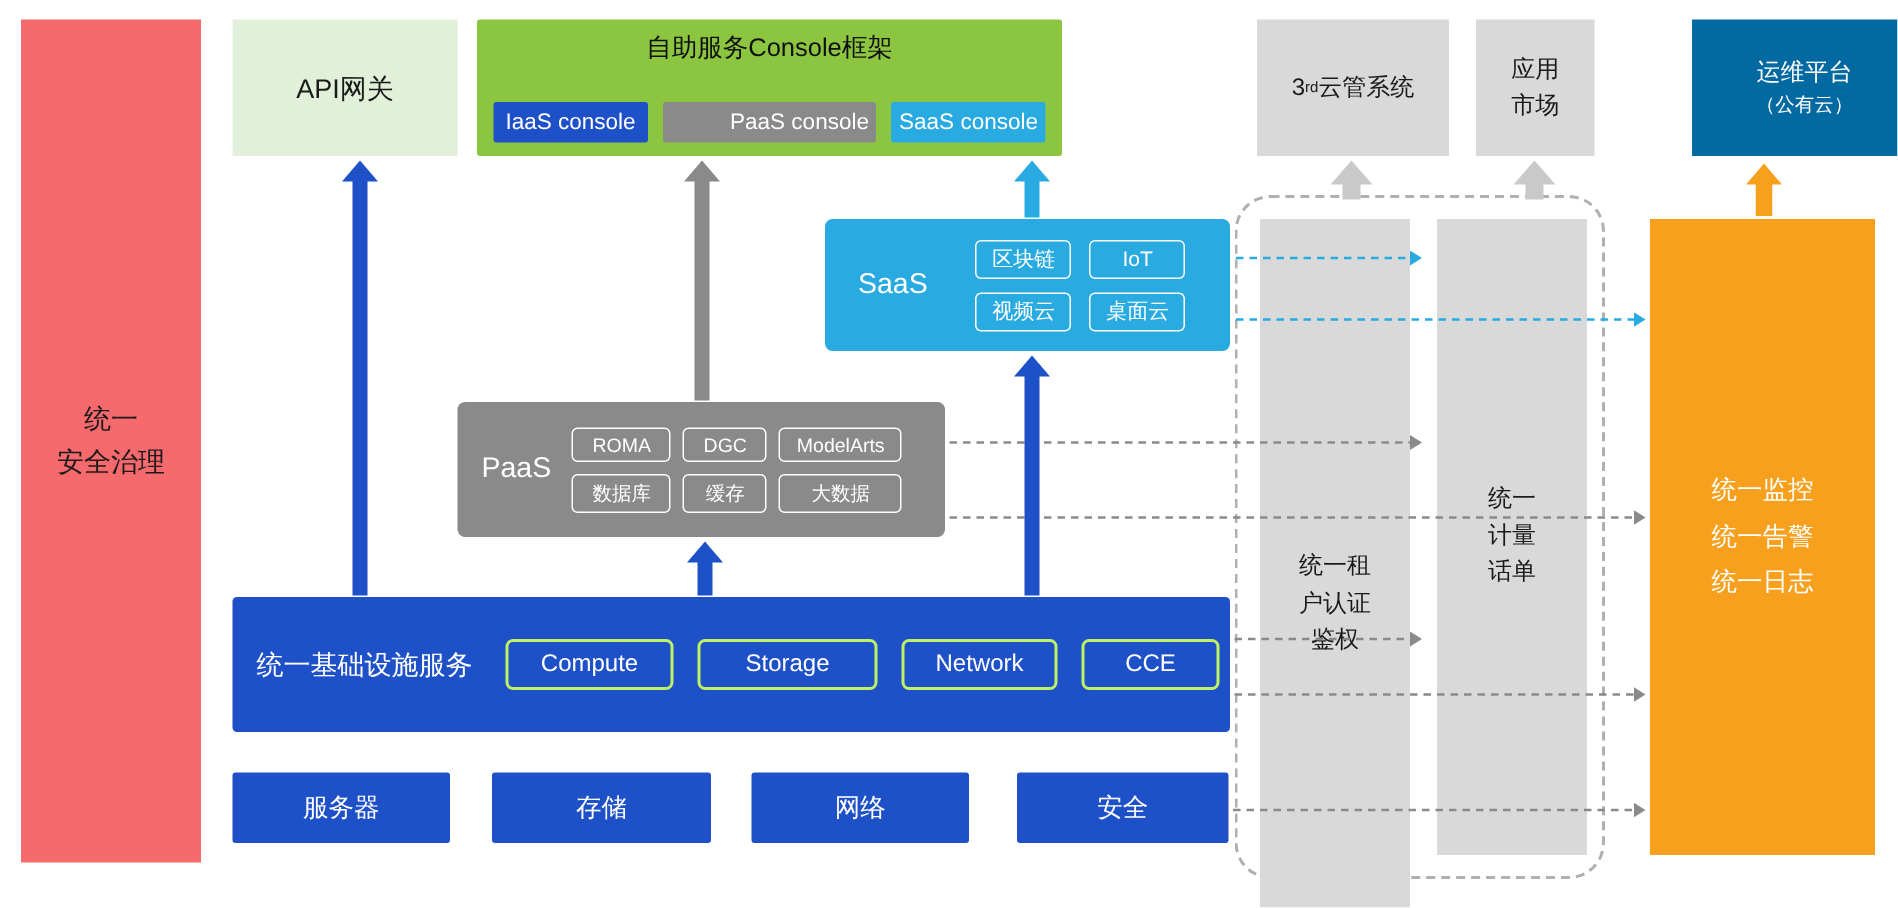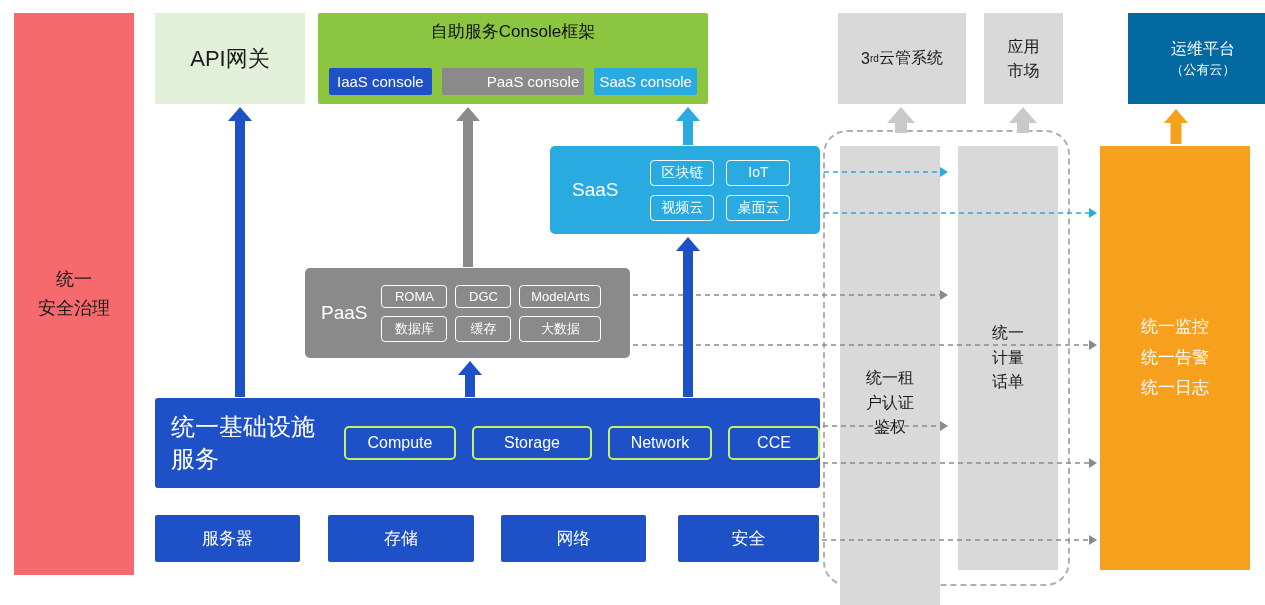--- a/index.html
+++ b/index.html
@@ -4,21 +4,21 @@
 <style>
   * { margin:0; padding:0; box-sizing:border-box; }
   html,body { background:#ffffff; }
   body { font-family:"Liberation Sans","DejaVu Sans",sans-serif; }
   .canvas { position:relative; width:1265px; height:605px; background:#ffffff; overflow:hidden; }
   .abs { position:absolute; }
   .center { display:flex; align-items:center; justify-content:center; text-align:center; }
   .pre { white-space:pre-line; }
 
   .red-bar       { left:14px;  top:13px;  width:120px; height:562px; background:#F6696C; color:#1a1a1a; font-size:18px; line-height:1.6; }
-  .api-box       { left:155px; top:13px;  width:150px; height:91px;  background:#E2F0D9; color:#1a1a1a; font-size:22px;text-align:right; }
+  .api-box       { left:155px; top:13px;  width:150px; height:91px;  background:#E2F0D9; color:#1a1a1a; font-size:18px;text-align:right; }
   .console-box   { left:318px; top:13px;  width:390px; height:91px;  background:#8CC540; border-radius:2px; }
   .console-title { position:absolute; top:7px; left:0; right:0; font-size:17px; color:#101010; }
   .console-row   { position:absolute; left:11px; right:11px; bottom:9px; display:flex; gap:10px; }
   .console-btn   { flex:1; height:27px; color:#ffffff; font-size:15px; border-radius:2px; }
   .c-iaas { background:#1E50C8; } .c-paas { background:#8A8A8A;padding-left:40px; } .c-saas { background:#29ABE2; }
   .third-box     { left:838px; top:13px;  width:128px; height:91px;  background:#D9D9D9; color:#1a1a1a; font-size:16px; }
   .third-box sup { font-size:10px; }
   .market-box    { left:984px; top:13px;  width:79px;  height:91px;  background:#D9D9D9; color:#1a1a1a; font-size:16px; line-height:1.5; }
   .om-box        { left:1128px;top:13px;  width:150px; height:91px;  background:#0369a1; color:#ffffff; flex-direction:column; }
   .om-line1 { font-size:16px; line-height:1.5; }
@@ -28,21 +28,21 @@
   .saas-label { color:#fff; font-size:19px; margin-left:22px; }
   .saas-grid { display:grid; grid-template-columns:auto auto; gap:9px 12px; margin-left:32px; }
   .chip { border:1.5px solid #ffffff; border-radius:4px; color:#ffffff; font-size:14px; padding:3px 10px; text-align:center; min-width:54px; }
 
   .paas-box { left:305px; top:268px; width:325px; height:90px; background:#8A8A8A; border-radius:5px; display:flex; align-items:center; }
   .paas-label { color:#fff; font-size:19px; margin-left:16px; }
   .paas-grid { display:grid; grid-template-columns:66px 56px 82px; gap:8px 8px; margin-left:14px; }
   .chip2 { border:1.5px solid #ffffff; border-radius:4px; color:#ffffff; font-size:13px; padding:3px 2px; text-align:center; }
 
   .infra-box { left:155px; top:398px; width:665px; height:90px; background:#1E50C8; border-radius:3px; display:flex; align-items:center; }
-  .infra-label { color:#ffffff; font-size:24px; margin-left:16px; }
+  .infra-label { color:#ffffff; font-size:18px; margin-left:16px; }
   .infra-row { display:flex; gap:16px; margin-left:22px; }
   .chip3 { border:2px solid #bef264; border-radius:5px; color:#ffffff; font-size:16px; padding:6px 12px; text-align:center; }
 
   .hw { top:515px; height:47px; background:#1E50C8; color:#ffffff; font-size:17px; border-radius:2px; }
   .hw1 { left:155px; width:145px; } .hw2 { left:328px; width:146px; } .hw3 { left:501px; width:145px; } .hw4 { left:678px; width:141px; }
 
   .dashed-group { left:823px; top:130px; width:247px; height:456px; border:2px dashed #B0B0B0; border-radius:24px; }
   .auth-bar     { left:840px; top:146px; width:100px; height:514px; background:#D9D9D9; color:#1a1a1a; font-size:16px; line-height:1.55; }
   .meter-bar    { left:958px; top:146px; width:100px; height:424px; background:#D9D9D9; color:#1a1a1a; font-size:16px; line-height:1.55; }
   .monitor-bar  { left:1100px;top:146px; width:150px; height:424px; background:#F7A01D; color:#ffffff; font-size:17px; line-height:1.8; }

